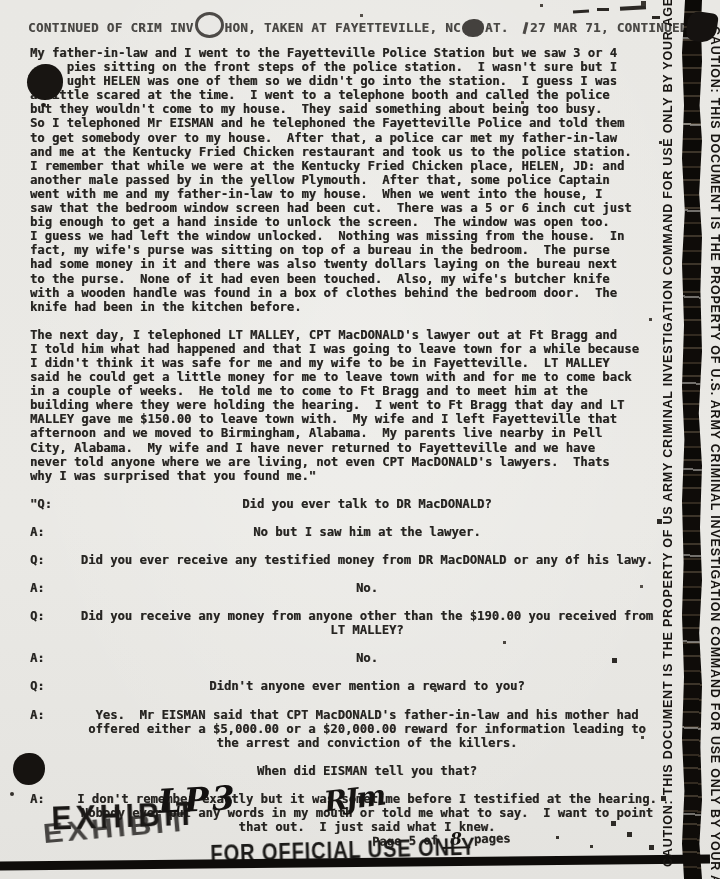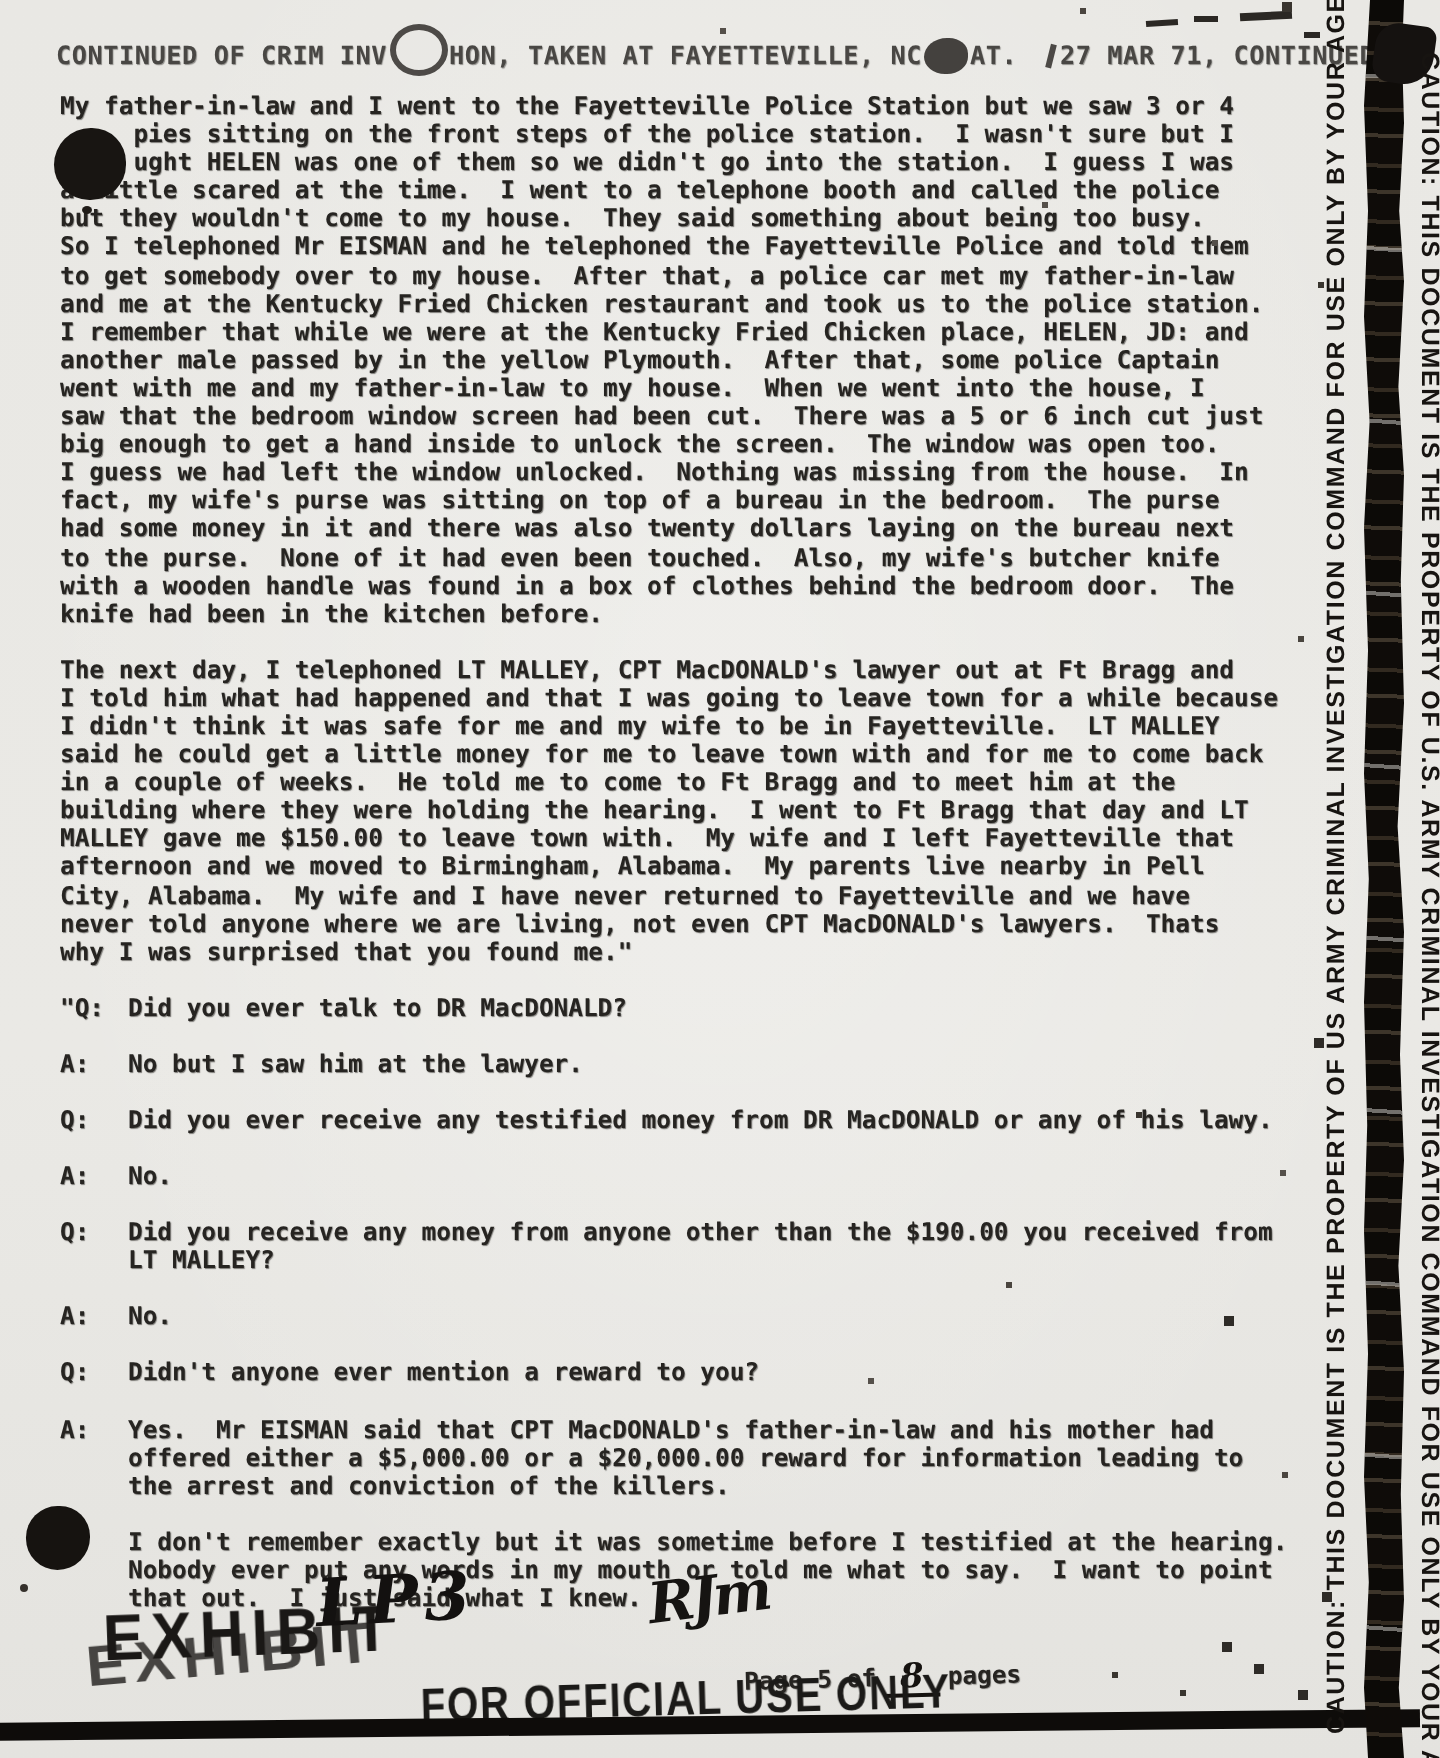--- a/index.html
+++ b/index.html
@@ -29,21 +29,21 @@
     border-radius:55% 45% 50% 50%; vertical-align:-5px; margin:0 1px;
   }
   .hw-tick {
     display:inline-block; width:2.5px; height:12px; background:#2a2724;
     transform:rotate(14deg); vertical-align:-2px; margin:0 4px 0 7px;
   }
   .body-text { position:absolute; left:30px; top:46px; width:640px; }
   .para { margin:0 0 14px 0; }
   .qa { display:flex; margin:0 0 14px 0; }
   .qa .m { flex:none; width:34px; }
-  .qa .t { flex:1; }
+  .qa .t { flex:1;text-align:center; }
   .qa-block { margin:0 0 14px 0; }
   .blot-left {
     position:absolute; left:27px; top:64px; width:36px; height:36px;
     background:#181512; border-radius:52% 48% 50% 50%;
   }
   .blot-left-dot { position:absolute; left:41px; top:103px; width:5px; height:4px; background:#201c18; border-radius:50%; }
   .hole-bottom { position:absolute; left:13px; top:753px; width:32px; height:32px; background:#161310; border-radius:50% 48% 52% 50%; }
   .hole-bottom-dot { position:absolute; left:10px; top:792px; width:4px; height:4px; background:#35312c; border-radius:50%; }
 
   .exhibit-stamp { position:absolute; left:50px; top:799px; transform:rotate(-2deg); }
@@ -206,20 +206,24 @@
       </div>
       <div class="typed qa" style="margin:0">
         <span class="m">A:</span>
         <span class="t">Yes.  Mr EISMAN said that CPT MacDONALD's father-in-law and his mother had
 offered either a $5,000.00 or a $20,000.00 reward for information leading to
 the arrest and conviction of the killers.</span>
       </div>
     </div>
 
     <div class="qa-block">
+      <div class="typed qa">
+        <span class="m">Q:</span>
+        <span class="t">When did EISMAN tell you that?</span>
+      </div>
       <div class="typed qa" style="margin:0">
         <span class="m">A:</span>
         <span class="t">I don't remember exactly but it was sometime before I testified at the hearing.
 Nobody ever put any words in my mouth or told me what to say.  I want to point
 that out.  I just said what I knew.</span>
       </div>
     </div>
   </div>
 
   <div class="blot-left"></div>

